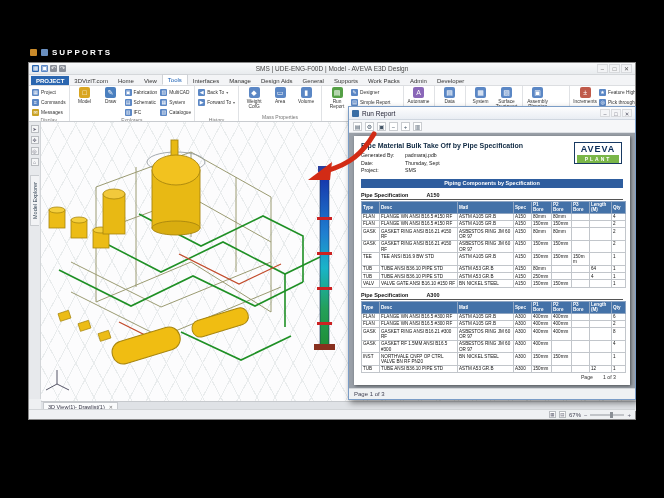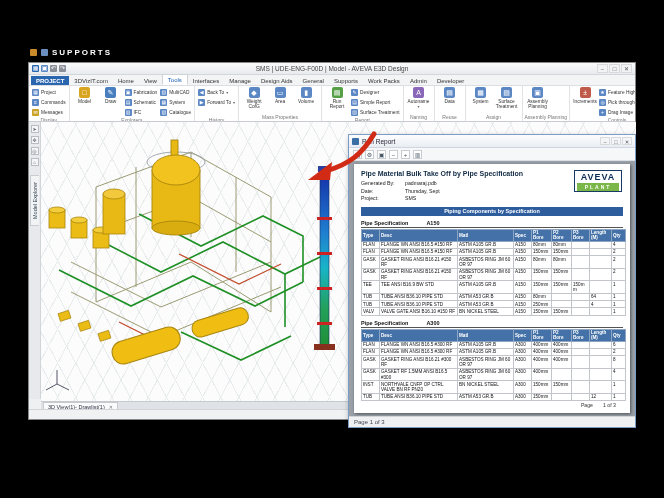--- a/index.html
+++ b/index.html
@@ -58,21 +58,21 @@
   
   .statusbar{position:absolute;left:0;bottom:0;width:100%;height:10px;background:#eff1f3;border-top:1px solid #d2d5d8;display:flex;align-items:center;padding:0 4px;}
   .status-right{margin-left:auto;display:flex;align-items:center;gap:3px;}
   .status-right .sic{width:7px;height:7px;border:1px solid #b9bcc0;background:#fff;font-size:4.5px;line-height:6px;text-align:center;color:#667;}
   .zoom-label{font-size:6px;color:#445;}
   .zoom-track{width:34px;height:2px;background:#c2c5c9;position:relative;}
   .zoom-thumb{position:absolute;left:20px;top:-2px;width:3px;height:6px;background:#8a8f95;}
   .zpm{font-size:6px;color:#667;}
 
   
-  #report-win{position:absolute;left:348px;top:134px;width:288px;height:294px;background:#7f1d1d;border:1px solid #7a9cc6;box-shadow:2px 3px 6px rgba(0,0,0,.45);z-index:5;}
+  #report-win{position:absolute;left:348px;top:106px;width:288px;height:294px;background:#7f1d1d;border:1px solid #7a9cc6;box-shadow:2px 3px 6px rgba(0,0,0,.45);z-index:5;}
   .rw-titlebar{height:13px;background:linear-gradient(#fdfdfe,#e9edf3);border-bottom:1px solid #cfd6df;display:flex;align-items:center;padding:0 3px;gap:3px;}
   .rw-icon{width:7px;height:7px;background:#3a6ea5;border-radius:1px;}
   .rw-title{font-size:6.5px;color:#223;}
   .rw-ctl{margin-left:auto;display:flex;gap:1px;}
   .rw-ctl div{width:10px;height:8px;font-size:5.5px;line-height:8px;text-align:center;color:#556;background:#f4f5f7;border:1px solid #d8dadd;}
   .rw-toolbar{height:13px;background:#f6f7f9;border-bottom:1px solid #dcdfe3;display:flex;align-items:center;gap:3px;padding:0 4px;}
   .rw-toolbar .tic{width:9px;height:9px;border:1px solid #c9ccd0;background:#fff;font-size:6px;line-height:8px;text-align:center;color:#456;}
   .rw-preview{position:absolute;left:0;top:26px;right:0;bottom:11px;background:#9aa0a8;overflow:hidden;padding:3px 5px;}
   .rw-statusbar{position:absolute;left:0;bottom:0;width:100%;height:11px;background:#eff1f3;border-top:1px solid #d2d5d8;display:flex;align-items:center;padding:0 5px;font-size:6px;color:#445;}
 

